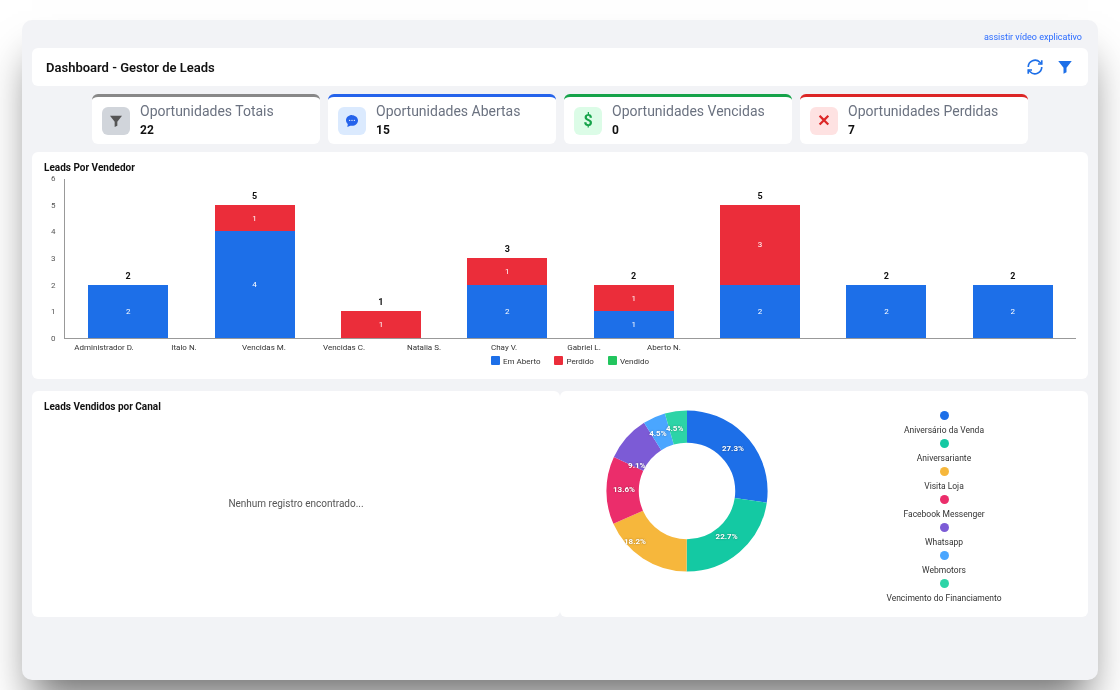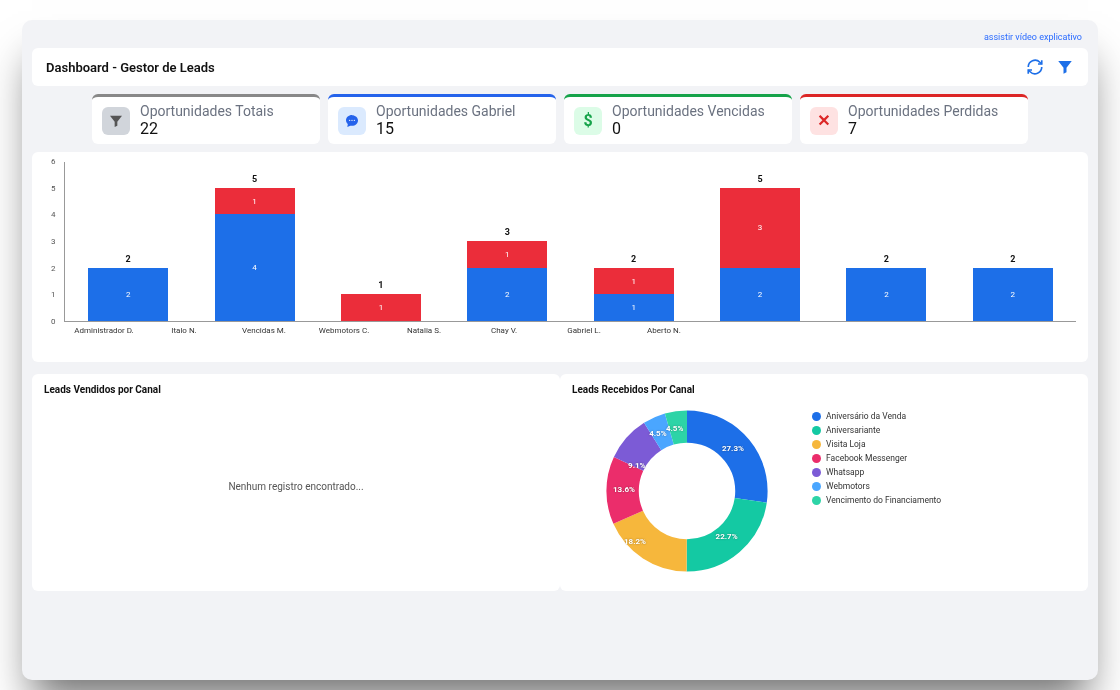--- a/index.html
+++ b/index.html
@@ -16,21 +16,21 @@
   .card { flex:1; background:#fff; border-radius:6px; border-top:3px solid #888; padding:6px 10px; display:flex; align-items:center; gap:10px; }
   .card.blue{border-top-color:#2563eb;}
   .card.green{border-top-color:#16a34a;}
   .card.red{border-top-color:#dc2626;}
   .card .badge{ width:28px; height:28px; border-radius:6px; display:flex; align-items:center; justify-content:center; font-size:16px; }
   .badge.gray{ background:#d1d5db; color:#555;}
   .badge.blue{ background:#dbeafe; color:#2563eb;}
   .badge.green{ background:#dcfce7; color:#16a34a; font-weight:bold;}
   .badge.red{ background:#fee2e2; color:#dc2626; font-weight:bold;}
   .card .txt small{ font-size:14px; color:#6b7280; display:block; }
-  .card .txt strong{ font-size:16px; color:#111; font-weight:400; line-height:1; }
+  .card .txt strong{ font-size:12px; color:#111; font-weight:700; line-height:1; }
   .panel { background:#fff; border-radius:6px; padding:10px 12px; margin-top:6px; }
   .panel h2 { font-size:10px; font-weight:700; color:#111; margin-bottom:6px; }
   .bar-chart { position:relative; height:190px; padding-left:20px; }
   .bar-plot { position:relative; height:160px; border-left:1px solid #999; border-bottom:1px solid #999; display:flex; align-items:flex-end; justify-content:space-around; }
   .ylabel { position:absolute; left:-14px; font-size:8px; color:#555; transform:translateY(50%); }
   .bgroup { width:80px; display:flex; flex-direction:column-reverse; align-items:center; position:relative; }
   .seg { width:100%; color:#fff; font-size:8px; display:flex; align-items:center; justify-content:center; }
   .seg.blue{background:#1d6fe8;}
   .seg.red{background:#eb2d3a;}
   .total-lbl { position:absolute; top:-14px; font-size:9px; font-weight:700; color:#111; }
@@ -40,21 +40,21 @@
   .legend-row span i{ display:inline-block; width:9px; height:9px; margin-right:3px; vertical-align:-1px; border-radius:1px;}
   .row2 { display:flex; gap:0; margin-top:6px; }
   .panel.half { flex:1; min-height:210px; }
   .empty { text-align:center; color:#555; font-size:10px; padding-top:80px; }
   .donut-wrap { display:flex; gap:10px; align-items:flex-start; }
   .donut-box { width:230px; height:180px; position:relative; display:flex; align-items:center; justify-content:center; }
   svg.donut { width:170px; height:170px; transform:rotate(-90deg); }
   .donut-center { position:absolute; width:70px; height:70px; background:#fff; border-radius:50%; }
   .dlabel { position:absolute; font-size:8px; font-weight:700; color:#fff; text-shadow:0 0 2px rgba(0,0,0,0.4); }
   .donut-legend { flex:1; font-size:8.5px; color:#333; padding-top:10px; }
-  .donut-legend div { display:flex; align-items:center; gap:5px; margin-bottom:4px; }
+  .donut-legend div { display:flex; align-items:center; gap:5px; margin-bottom:4px;flex-direction:column; }
   .donut-legend i { width:9px; height:9px; border-radius:50%; display:inline-block; }
 </style>
 </head>
 <body>
 
 <div class="frame">
   <div class="shell">
 
     <div class="video-link"><a>assistir vídeo explicativo</a></div>
 
@@ -88,33 +88,34 @@
       </div>
       <div class="card blue">
         <div class="badge blue">
             <svg viewBox="0 0 24 24" width="16" height="16" fill="#2563eb">
               <path d="M12 3C7 3 3 6.5 3 11c0 2.2 1 4.2 2.7 5.6L5 21l4.5-2c.8.2 1.6.3 2.5.3 5 0 9-3.5 9-8s-4-8-9-8z"></path>
               <circle cx="8.5" cy="11" r="1" fill="#fff"></circle>
               <circle cx="12" cy="11" r="1" fill="#fff"></circle>
               <circle cx="15.5" cy="11" r="1" fill="#fff"></circle>
             </svg>
           </div>
-        <div class="txt"><small>Oportunidades Gabriel</small><strong>15</strong></div>
+        <div class="txt"><small>Oportunidades Abertas</small><strong>15</strong></div>
       </div>
       <div class="card green">
         <div class="badge green">$</div>
         <div class="txt"><small>Oportunidades Vencidas</small><strong>0</strong></div>
       </div>
       <div class="card red">
         <div class="badge red">✕</div>
         <div class="txt"><small>Oportunidades Perdidas</small><strong>7</strong></div>
       </div>
     </div>
 
     <div class="panel">
+      <h2>Leads Por Vendedor</h2>
       <div class="bar-chart">
         <div class="bar-plot" id="bar-plot">
             <div class="ylabel" style="bottom: 0px;">0</div>
             <div class="ylabel" style="bottom: 26.6667px;">1</div>
             <div class="ylabel" style="bottom: 53.3333px;">2</div>
             <div class="ylabel" style="bottom: 80px;">3</div>
             <div class="ylabel" style="bottom: 106.667px;">4</div>
             <div class="ylabel" style="bottom: 133.333px;">5</div>
             <div class="ylabel" style="bottom: 160px;">6</div>
             <div class="bgroup" style="height: 53.3333px;">
@@ -151,36 +152,40 @@
             </div>
             <div class="bgroup" style="height: 53.3333px;">
               <div class="seg blue" style="height: 53.3333px;">2</div>
               <div class="total-lbl">2</div>
             </div>
           </div>
         <div class="xlabels" id="bar-xlabels">
             <span>Administrador D.</span>
             <span>Italo N.</span>
             <span>Vencidas M.</span>
-            <span>Webmotors C.</span>
+            <span>Vencidas C.</span>
             <span>Natalia S.</span>
             <span>Chay V.</span>
             <span>Gabriel L.</span>
             <span>Aberto N.</span>
           </div>
+        <div class="legend-row">
+          <span><i style="background:#1d6fe8"></i><span>Em Aberto</span></span>
+          <span><i style="background:#eb2d3a"></i><span>Perdido</span></span>
+          <span><i style="background:#22c55e"></i><span>Vendido</span></span>
+        </div>
       </div>
     </div>
 
     <div class="row2">
       <div class="panel half">
         <h2>Leads Vendidos por Canal</h2>
         <div class="empty">Nenhum registro encontrado...</div>
       </div>
       <div class="panel half">
-        <h2>Leads Recebidos Por Canal</h2>
         <div class="donut-wrap">
           <div class="donut-box" id="donut-box">
             <svg class="donut" viewBox="0 0 42 42" id="donut-svg">
                 <circle cx="21" cy="21" r="15.9155" fill="transparent" stroke="#1d6fe8" stroke-width="8" stroke-dasharray="27.3 72.7" stroke-dashoffset="0"></circle>
                 <circle cx="21" cy="21" r="15.9155" fill="transparent" stroke="#14c9a3" stroke-width="8" stroke-dasharray="22.7 77.3" stroke-dashoffset="-27.3"></circle>
                 <circle cx="21" cy="21" r="15.9155" fill="transparent" stroke="#f6b73c" stroke-width="8" stroke-dasharray="18.2 81.8" stroke-dashoffset="-50"></circle>
                 <circle cx="21" cy="21" r="15.9155" fill="transparent" stroke="#eb2d6b" stroke-width="8" stroke-dasharray="13.6 86.4" stroke-dashoffset="-68.2"></circle>
                 <circle cx="21" cy="21" r="15.9155" fill="transparent" stroke="#7c5bd6" stroke-width="8" stroke-dasharray="9.1 90.9" stroke-dashoffset="-81.8"></circle>
                 <circle cx="21" cy="21" r="15.9155" fill="transparent" stroke="#4aa6ff" stroke-width="8" stroke-dasharray="4.5 95.5" stroke-dashoffset="-90.89999999999999"></circle>
                 <circle cx="21" cy="21" r="15.9155" fill="transparent" stroke="#2dd4a7" stroke-width="8" stroke-dasharray="4.5 95.5" stroke-dashoffset="-95.39999999999999"></circle>

